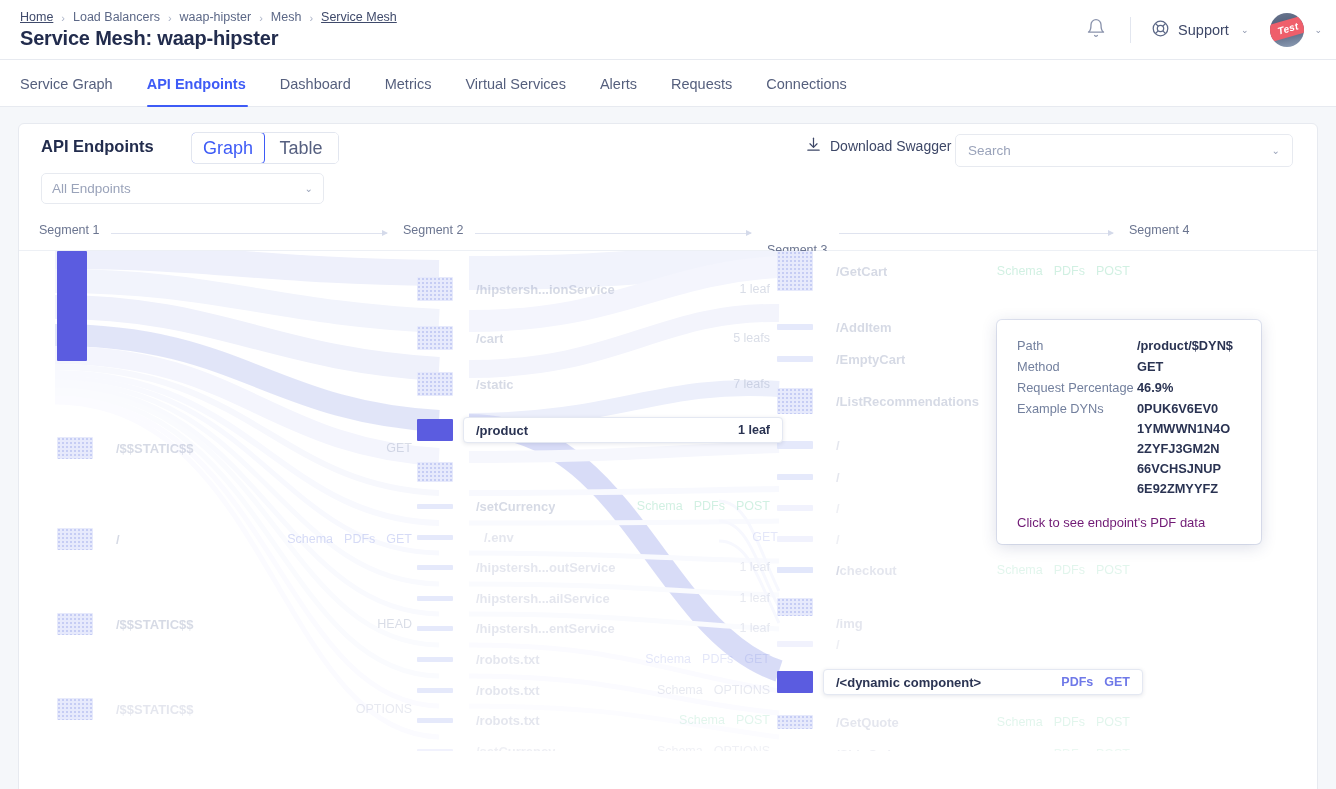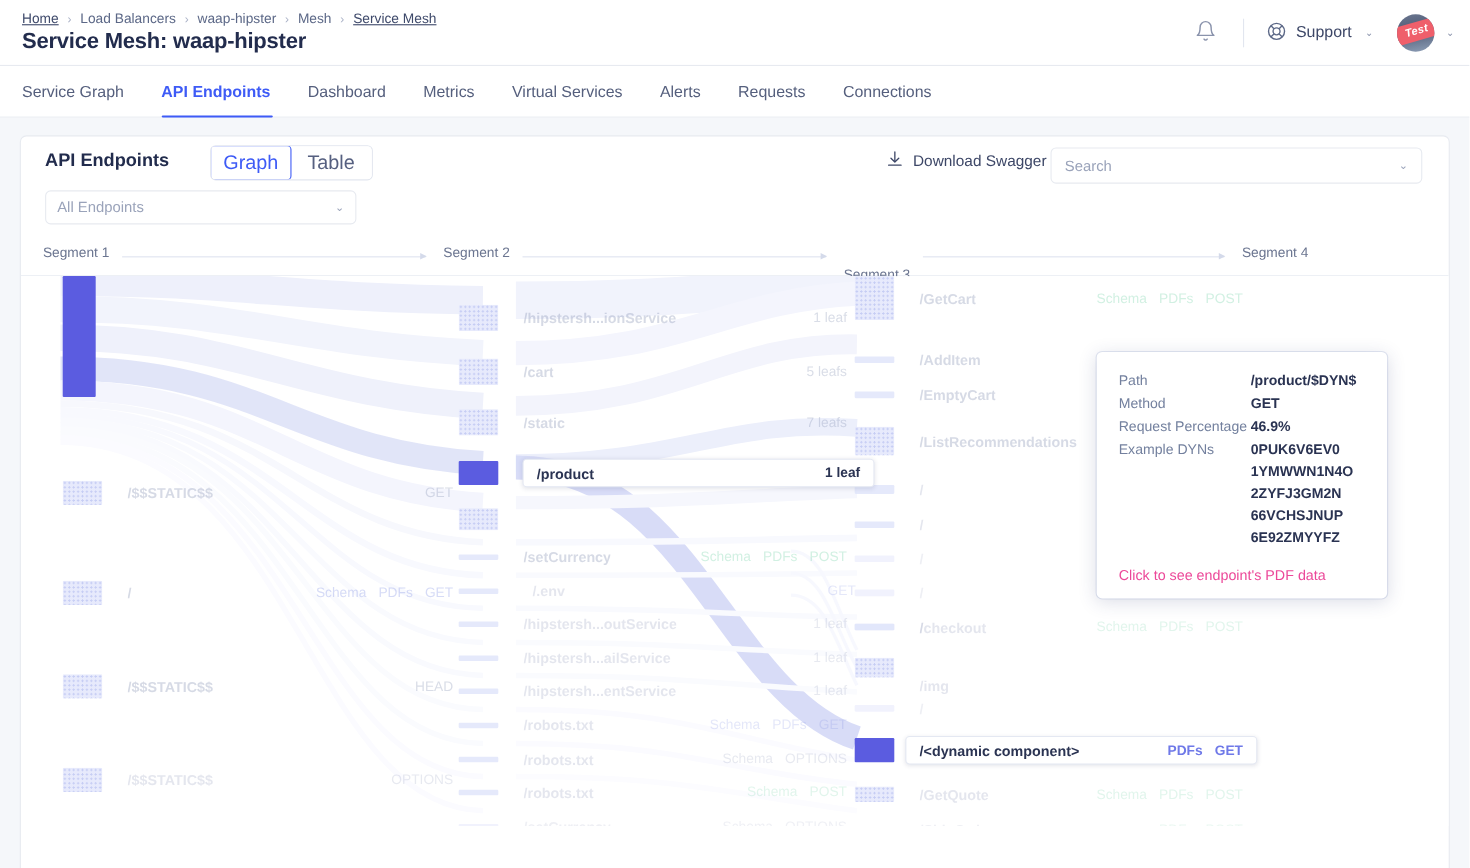--- a/index.html
+++ b/index.html
@@ -250,21 +250,21 @@
     box-shadow: 0 3px 16px rgba(40,55,110,.17), 0 0 0 1px rgba(225,230,242,.9);
     padding: 16px 20px 14px 20px;
     z-index: 100;
   }
   .tt-grid { display: grid; grid-template-columns: 120px 1fr; row-gap: 1px; }
   .tt-k { font-size: 12.8px; color: #73809e; line-height: 20px; }
   .tt-v { font-size: 12.8px; color: #2a3352; font-weight: 700; line-height: 20px; }
   .tt-dyns { font-size: 12.8px; color: #2a3352; font-weight: 700; line-height: 20px; }
   .tt-link {
     margin-top: 16px;
-    font-size: 13px; color: #ec4899;
+    font-size: 13px; color: #701a75;
   }
 </style>
 </head>
 <body>
 
 <div class="header">
   <div class="crumbs" id="crumbs">
       <span class="crumb link">Home</span>
       <span class="crumb-sep">›</span>
       <span class="crumb">Load Balancers</span>
@@ -455,21 +455,21 @@
           </span>
         </div>
         <div class="node dotted" style="left: 398px; top: 121px; width: 36px; height: 24px;"></div>
         <div class="row-card f1" style="left: 444px; top: 120px; width: 320px;">
           <span class="path">/static</span>
           <span class="meta">
             <span class="leaf">7 leafs</span>
           </span>
         </div>
         <div class="node active" style="left: 398px; top: 168px; width: 36px; height: 22px;"></div>
-        <div class="row-card active" style="left: 456px; top: 166px; width: 320px;">
+        <div class="row-card active" style="left: 444px; top: 166px; width: 320px;">
           <span class="path">/product</span>
           <span class="meta">
             <span class="leaf">1 leaf</span>
           </span>
         </div>
         <div class="node dotted" style="left: 398px; top: 211px; width: 36px; height: 20px;"></div>
         <div class="node" style="left: 398px; top: 252.5px; width: 36px; height: 5px; background: rgb(223, 227, 250); opacity: 0.8;"></div>
         <div class="row-card f1" style="left: 444px; top: 242px; width: 320px;">
           <span class="path">/setCurrency</span>
           <span class="meta">

